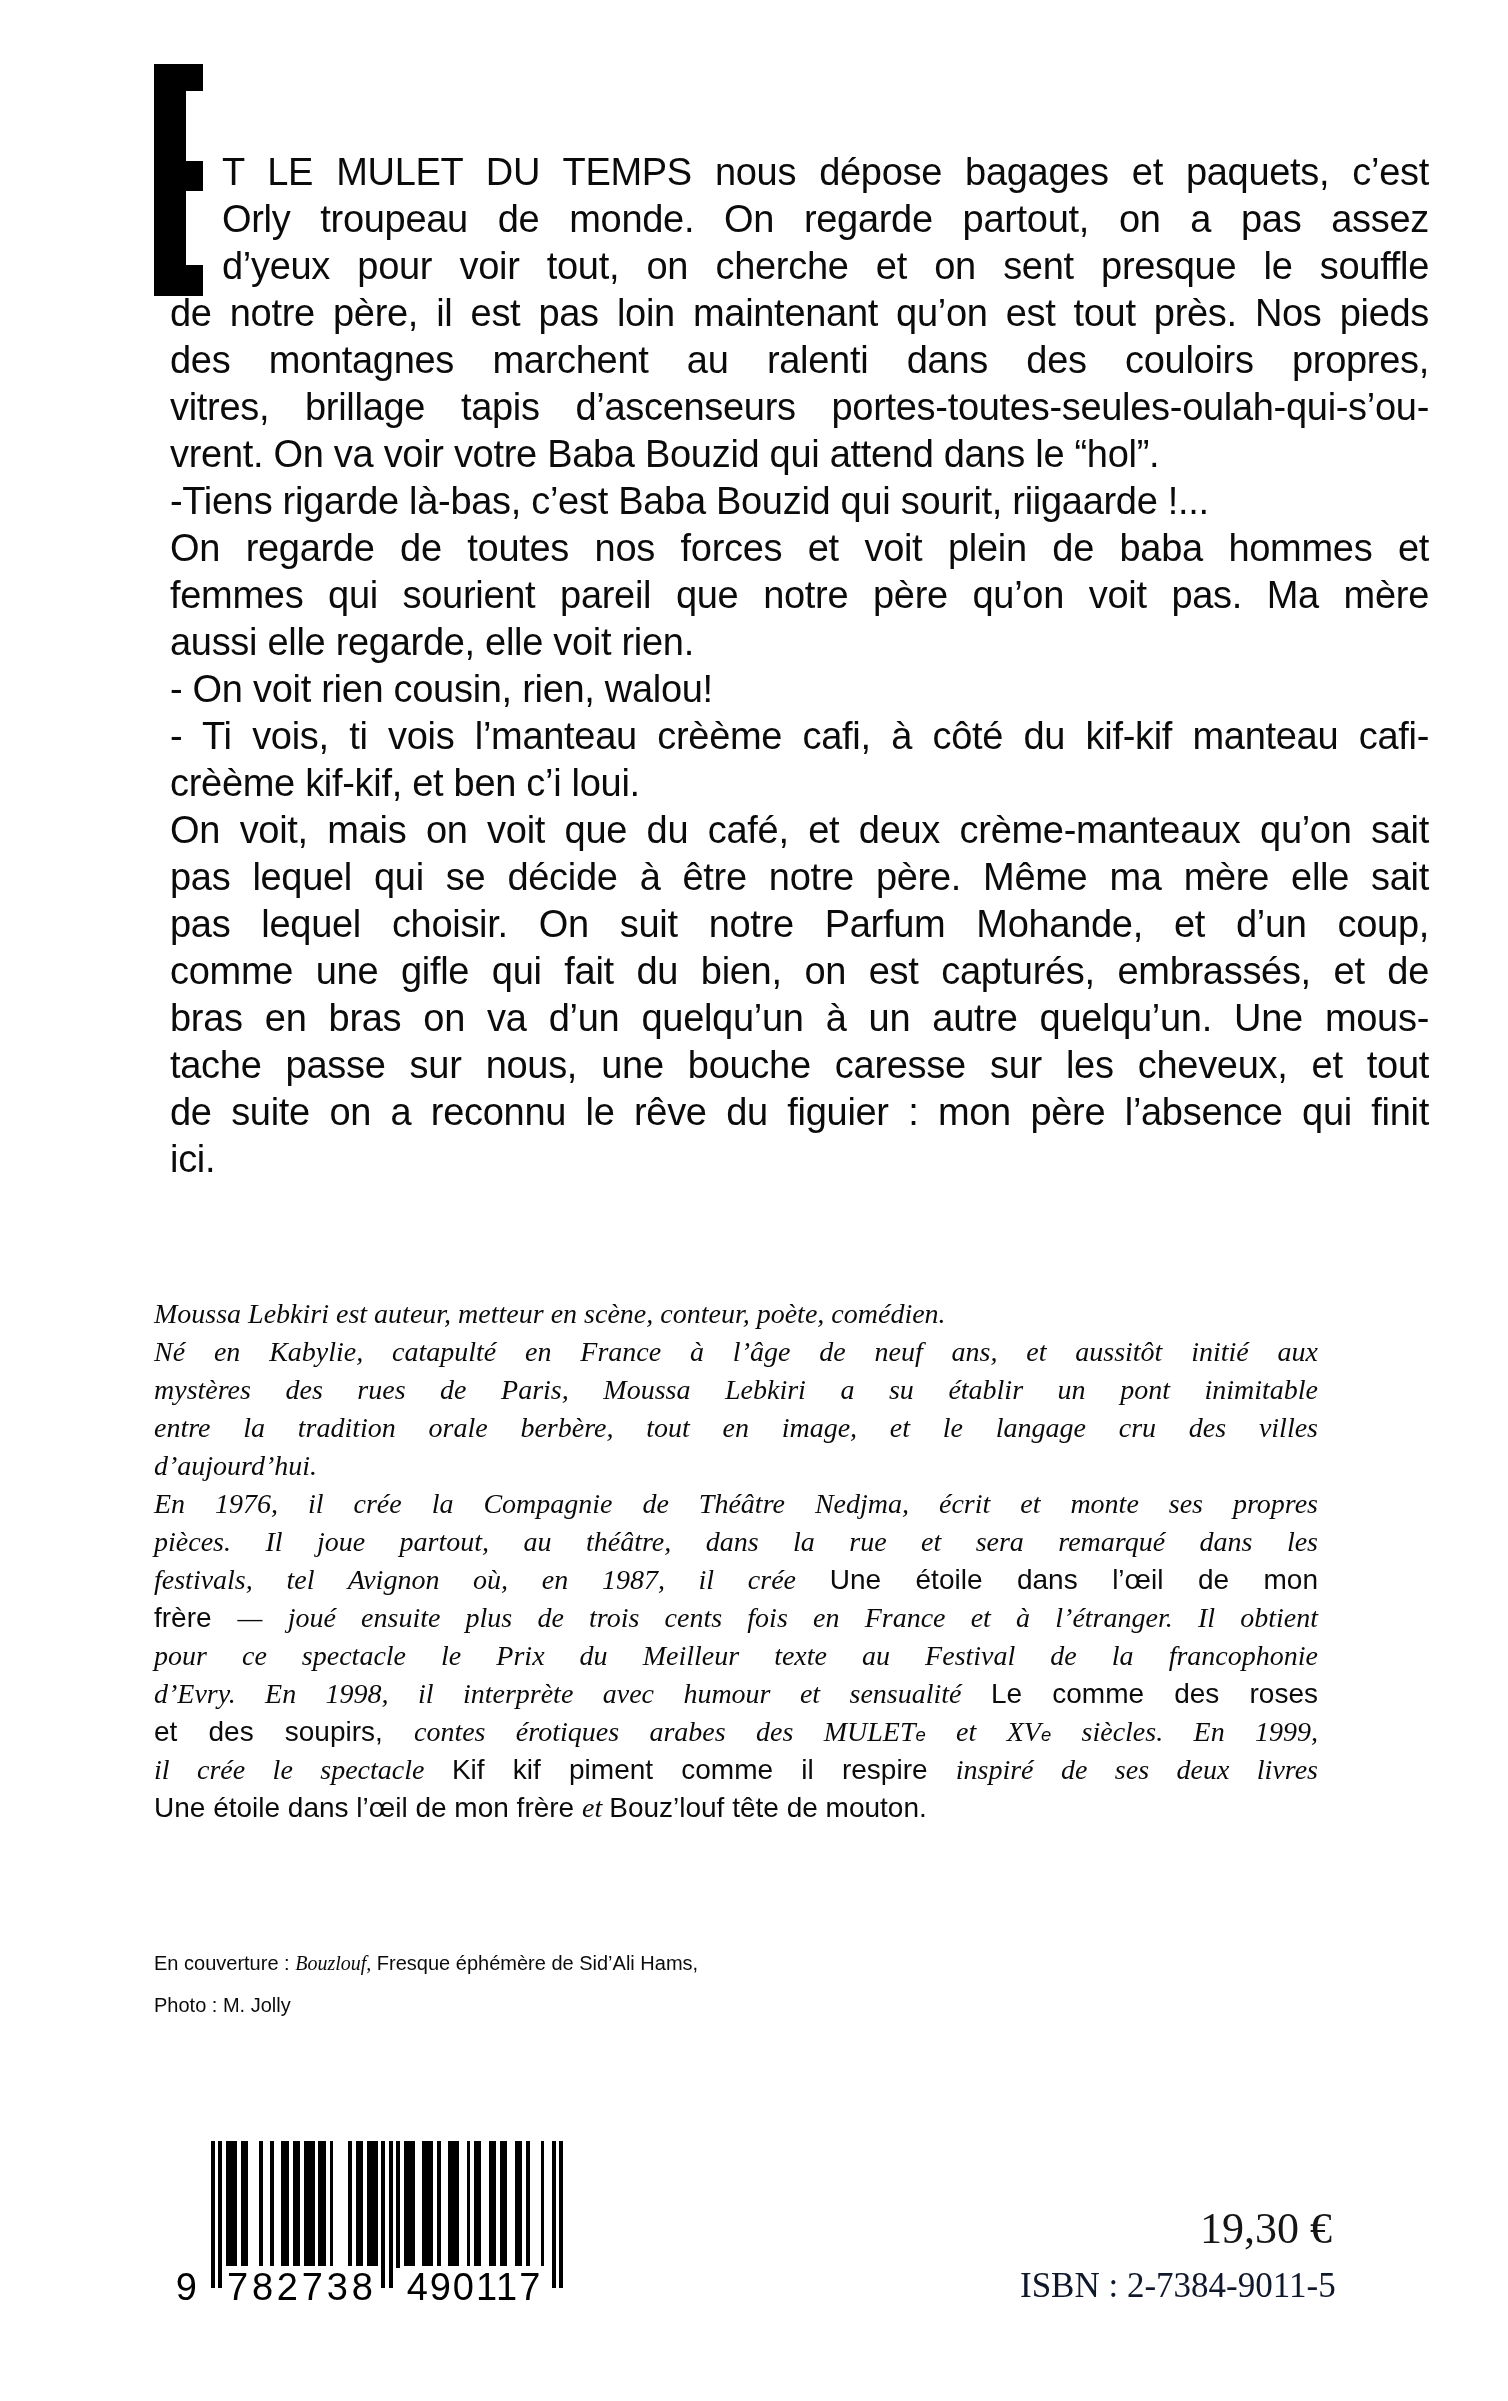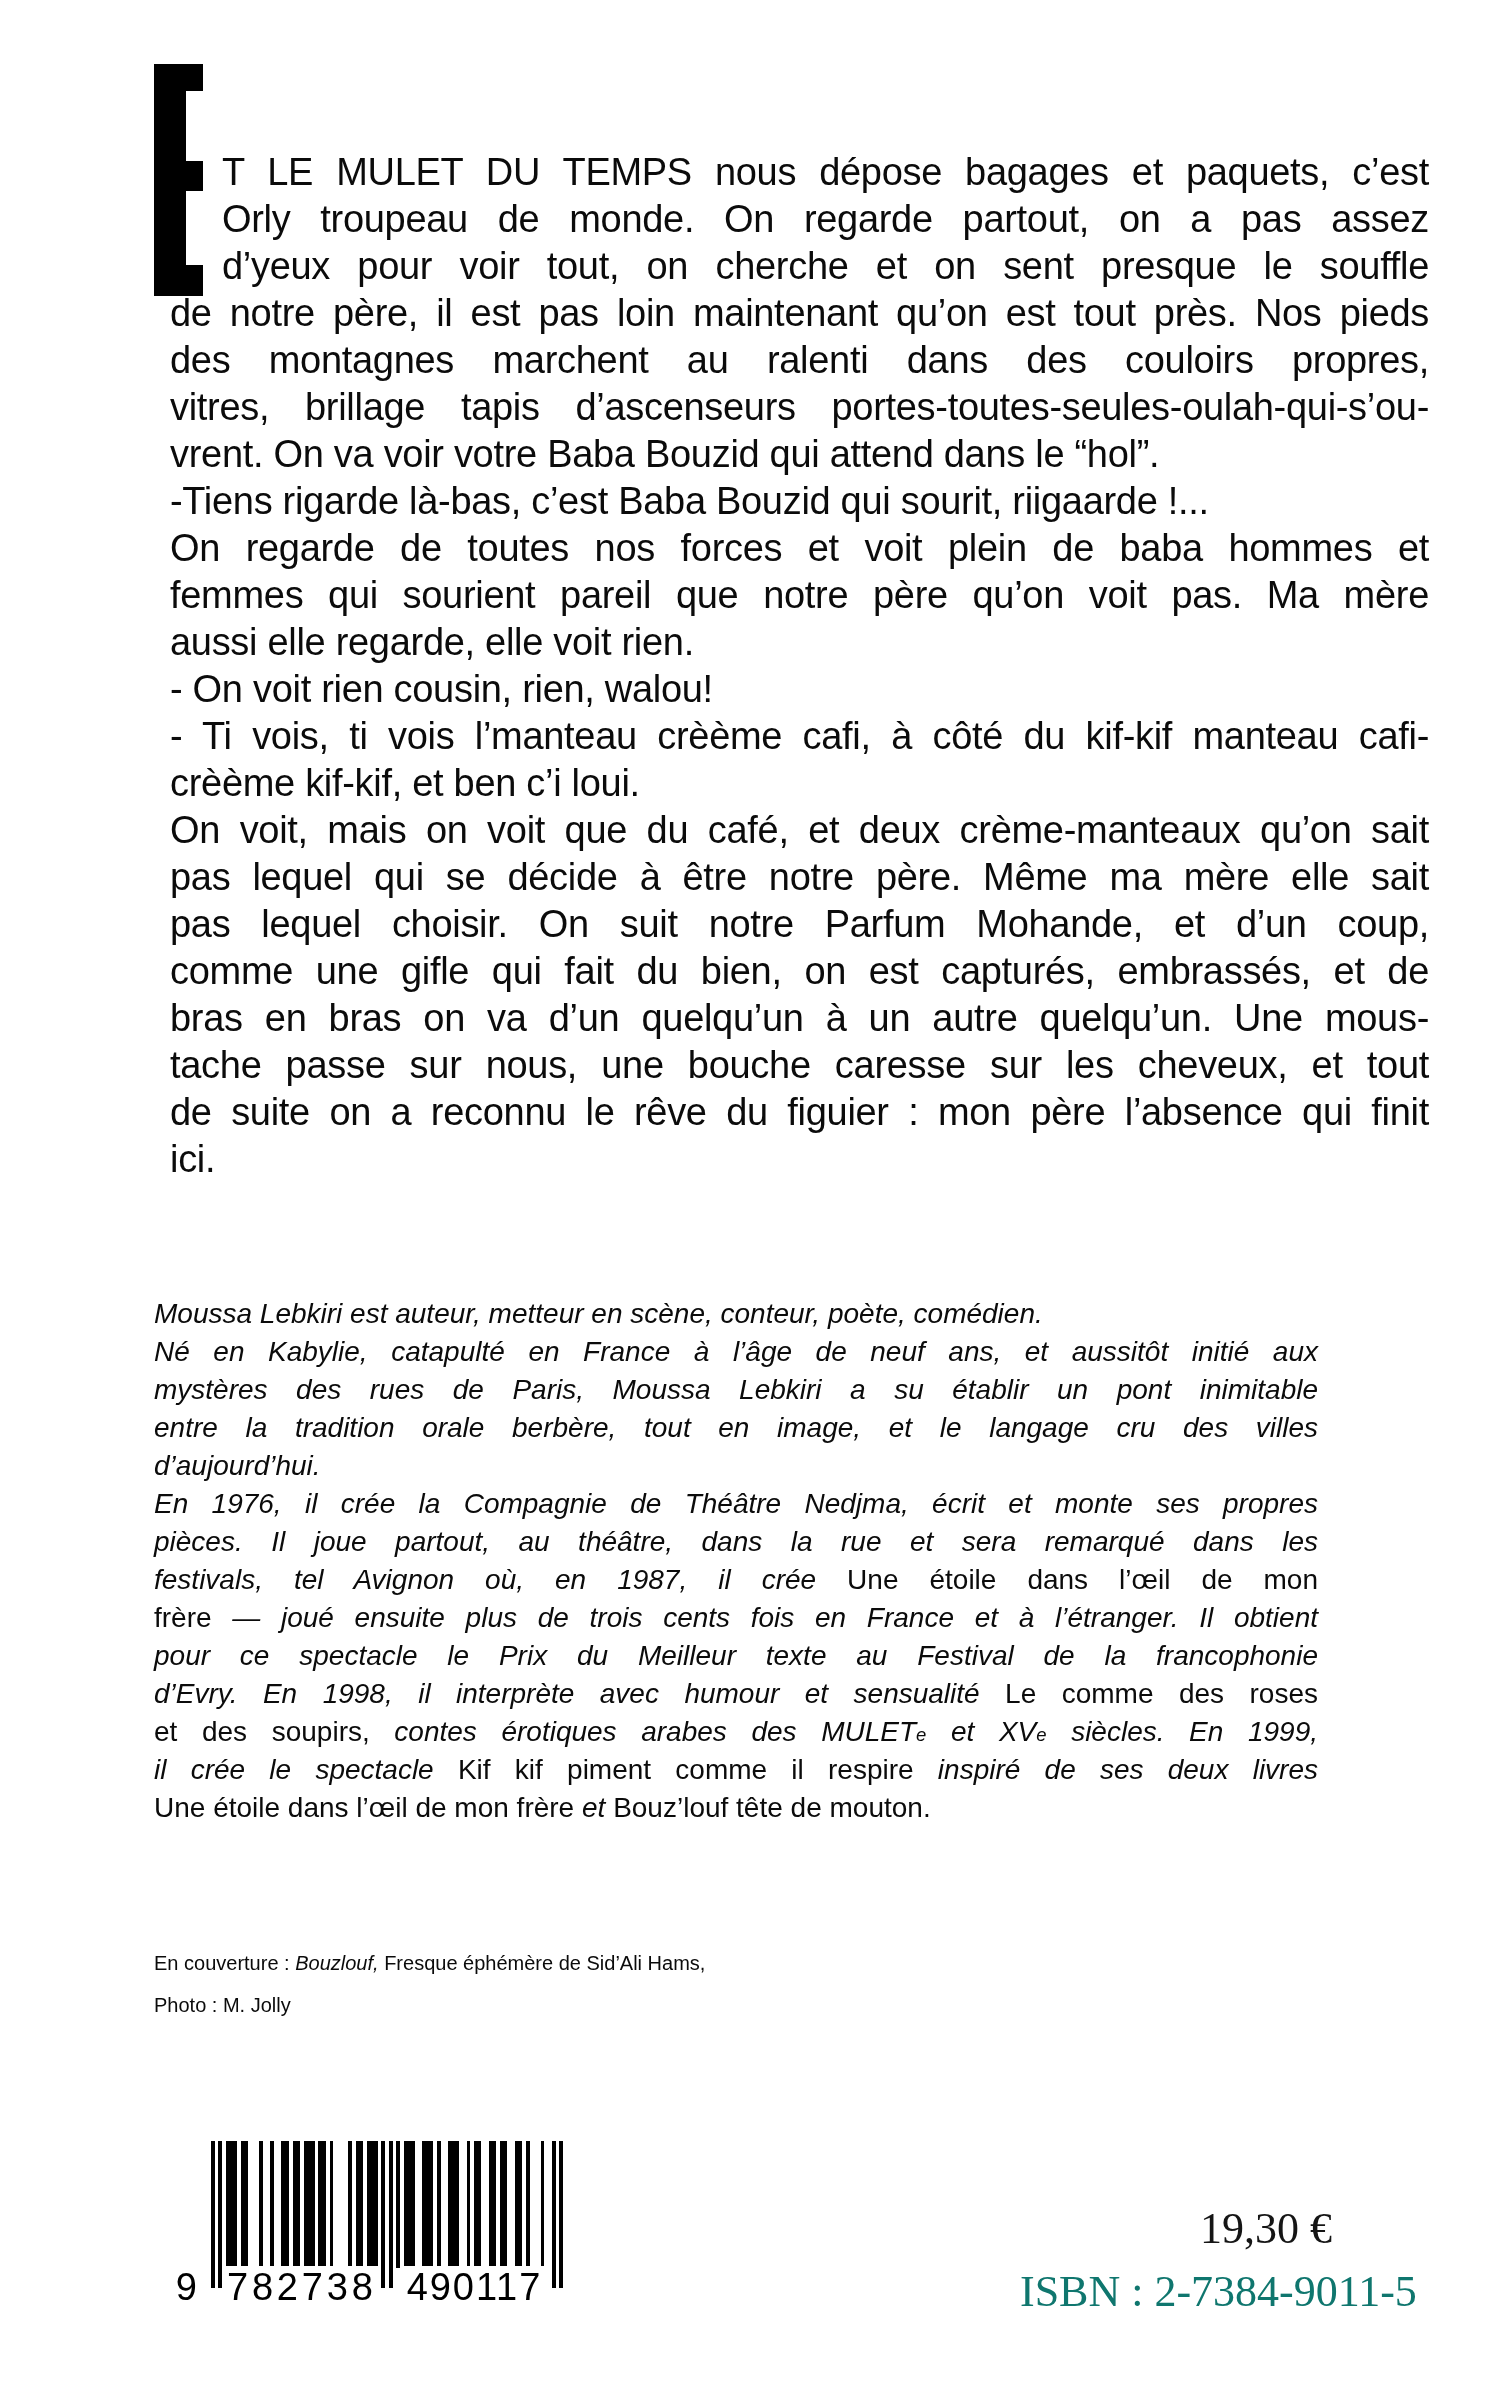--- a/index.html
+++ b/index.html
@@ -20,40 +20,40 @@
     font-size:38px;line-height:47px;letter-spacing:-0.3px;}
   .narrative .line{height:47px;white-space:nowrap;}
   .narrative .line.j{white-space:normal;}
   .narrative .line.ind{padding-left:52px;}
   .line.j{text-align:justify;text-align-last:justify;}
   
   .bio{position:absolute;left:154px;top:1295px;width:1164px;
     font-size:28px;line-height:38px;}
   .bio .line{height:38px;white-space:nowrap;}
   .bio .line.j{white-space:normal;}
-  .s-i{font-style:italic;}
+  .s-i{font-style:italic;font-family:Liberation Serif, serif;}
   .s-r{font-style:normal;}
   .s-e{font-style:italic;font-size:0.66em;}
   
   .credit{position:absolute;left:154px;top:1914px;width:1088px;
     font-size:20px;line-height:42px;margin-top:28px;}
   .credit .line{height:42px;white-space:nowrap;}
   
   .barcode{position:absolute;left:211px;top:2141px;width:352px;height:167px;}
   .barcode svg{position:absolute;left:0;top:0;}
   .bd{position:absolute;top:125px;background:#fff;font-size:38px;line-height:42px;
       letter-spacing:3.8px;padding:0 2.8px;color:#000;}
   .bd-first{left:-38px;letter-spacing:0;}
   .bd-g1{left:13.2px;}
   .bd-g2{left:193px;letter-spacing:1.9px;}
   
   .price{position:absolute;left:1200px;top:2203px;
     font-family:"Liberation Serif",serif;font-size:44px;color:#151515;}
   .isbn{position:absolute;left:1020px;top:2266px;
-    font-family:"Liberation Serif",serif;font-size:44px;color:#0f766e;}
+    font-family:"Liberation Serif",serif;font-size:35px;color:#0f172a;}
 </style>
 </head>
 <body>
 
 <div class="page">
 
   <div class="dropcap">
     <span class="dc-glyph">E</span>
     <div class="dc-stem"></div>
     <div class="dc-arm dc-a1"></div>

